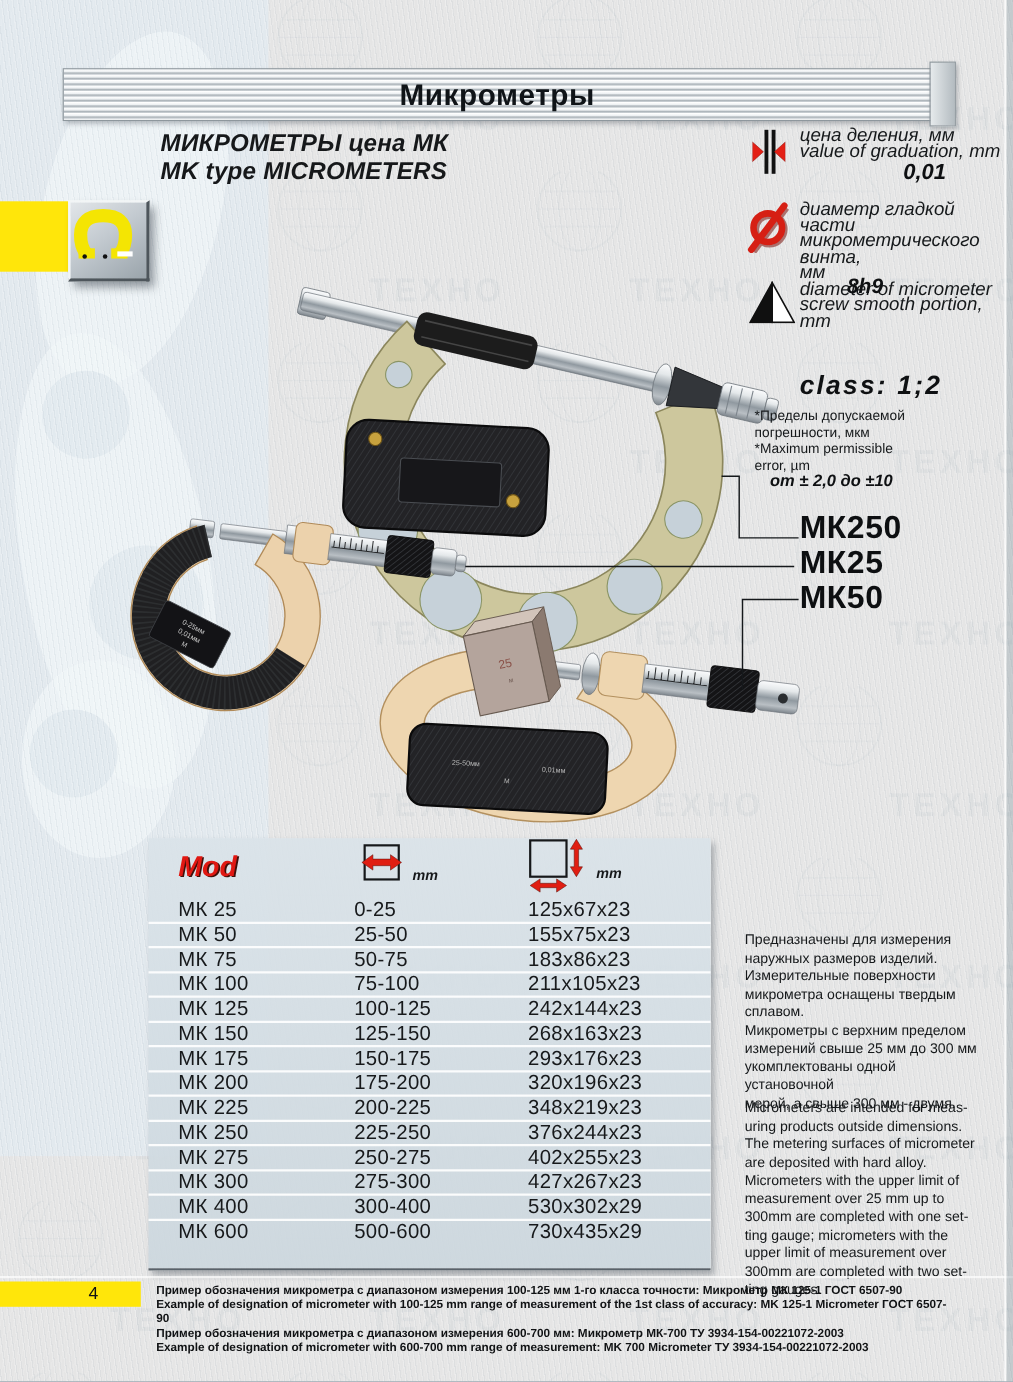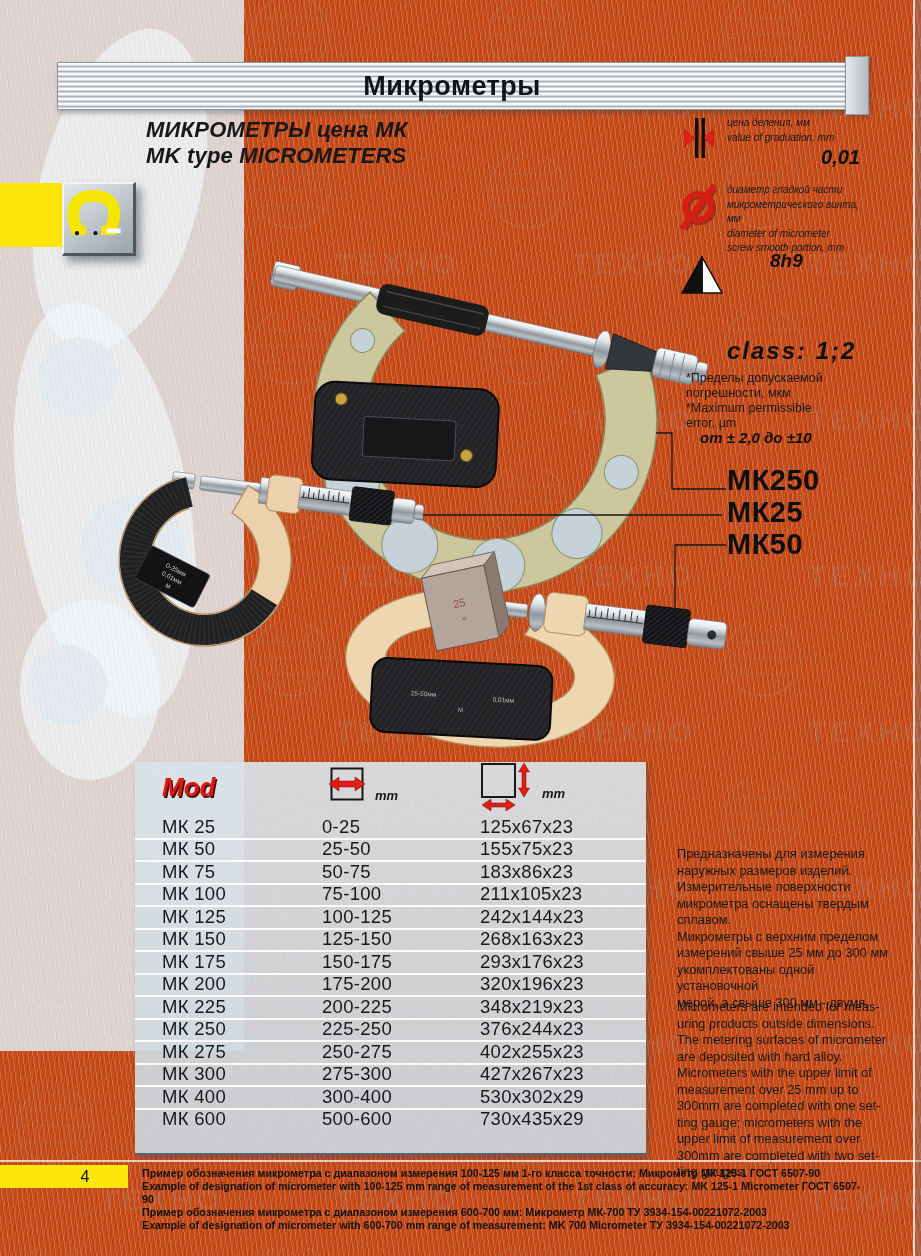--- a/index.html
+++ b/index.html
@@ -1,17 +1,17 @@
 <!DOCTYPE html>
 <html><head>
 <meta charset="utf-8">
 <style>
   html,body{margin:0;padding:0;background:#8a9aa6;}
   .page{position:relative;width:921px;height:1256px;overflow:hidden;
-        background:#c2410c;font-family:"Liberation Sans",sans-serif;}
+        background:#e5e5e5;font-family:"Liberation Sans",sans-serif;}
   .abs{position:absolute;}
   
   .wm-svg{left:0;top:0;z-index:1;}
   .right-panel{left:670;top:110;width:244px;height:1051px;
                background:rgba(226,234,240,0.85);z-index:2;}
   .swirl-svg{left:670;top:110;z-index:2;}
   .texture{left:0;top:0;width:921px;height:1256px;z-index:3;pointer-events:none;
     background-image:
       repeating-linear-gradient(82deg, rgba(255,255,255,0.20) 0 1px, rgba(150,165,178,0.10) 1px 2px, rgba(255,255,255,0.05) 2px 3px, transparent 3px 5px),
       repeating-linear-gradient(99deg, rgba(255,255,255,0.10) 0 1px, transparent 1px 4px);}
@@ -33,21 +33,21 @@
     color:#16181a;line-height:26px;letter-spacing:0.2px;}
 
   .side-tab{left:0;top:183px;width:62px;height:64px;background:#ffe60a;}
   .side-button{left:62px;top:182px;width:69px;height:69px;
     background:linear-gradient(145deg,#e2e6e9 0%,#c3cad0 45%,#9aa4ab 100%);
     border-top:2px solid #f2f5f6;border-left:2px solid #f2f5f6;
     border-right:3px solid #4e565c;border-bottom:3px solid #4e565c;
     box-shadow:5px 6px 8px rgba(30,40,50,0.45);}
 
   
-  .spec-label{font-size:10px;font-style:italic;color:#15181a;line-height:14.5px;white-space:pre-line;}
+  .spec-label{font-size:17px;font-style:italic;color:#15181a;line-height:14.5px;white-space:pre-line;}
   .spec-value{font-size:20px;font-weight:bold;font-style:italic;color:#0e1012;}
   .class-line{left:727px;top:337px;font-size:24px;font-weight:bold;font-style:italic;
     letter-spacing:2px;color:#0e1012;}
   .error-note{left:686px;top:371px;font-size:12.5px;color:#15181a;line-height:15px;white-space:pre-line;}
   .error-range{left:700px;top:429px;font-size:15px;font-weight:bold;font-style:italic;color:#0e1012;}
   .model-label{left:727px;font-size:29px;font-weight:800;color:#0d0f11;letter-spacing:0.5px;}
 
   .desc{left:677px;width:212px;font-size:12.8px;line-height:16.5px;color:#15181a;white-space:pre-line;}
 
   

